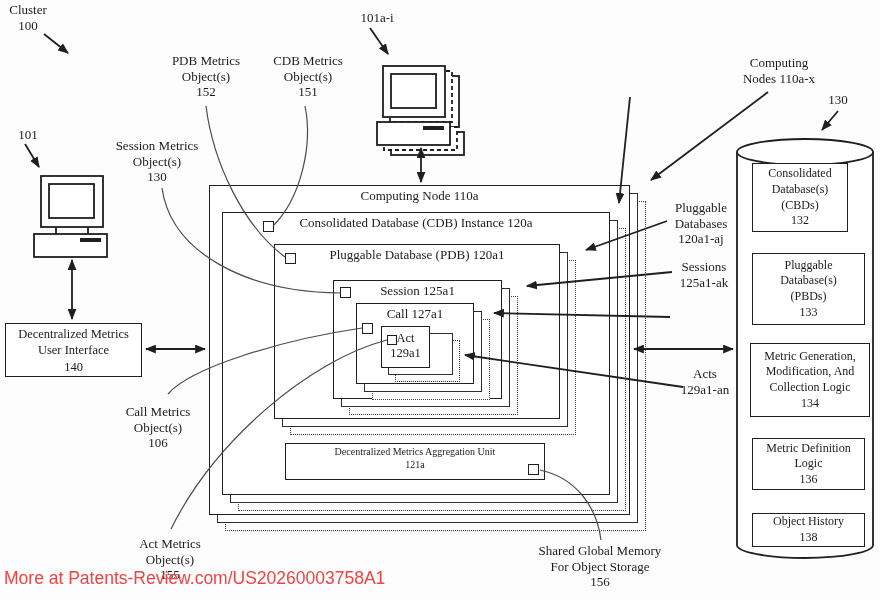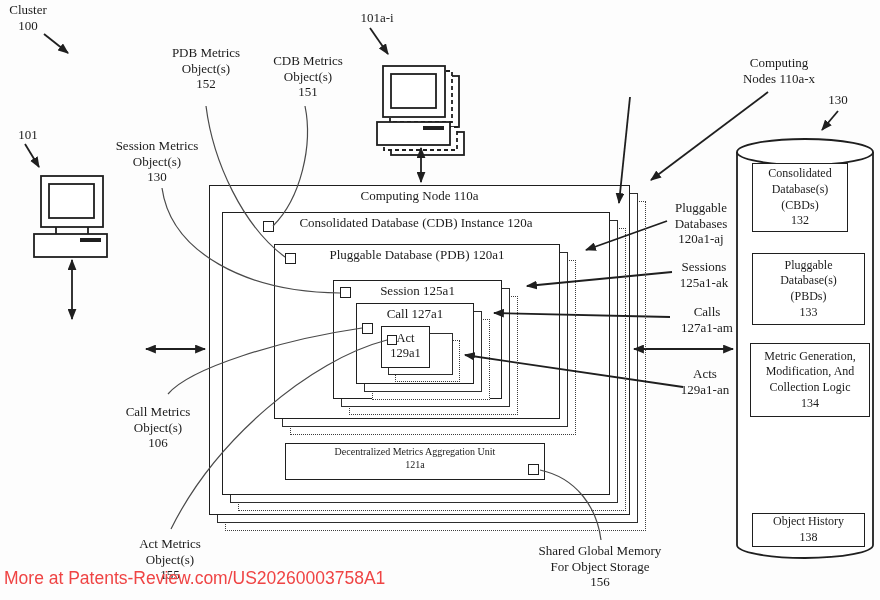--- a/index.html
+++ b/index.html
@@ -92,66 +92,72 @@
     <div class="box" style="left:381px;top:326px;width:49px;height:42px">
       <div class="box-title" style="top:4px;font-size:12.5px;line-height:1.18">Act
 129a1</div>
     </div>
 
     <div class="box" style="left:285px;top:443px;width:260px;height:37px">
       <div class="box-title" style="font-size:10px;line-height:1.25">Decentralized Metrics Aggregation Unit
 121a</div>
     </div>
 
+    <div class="box" style="left:5px;top:323px;width:137px;height:54px">
+      <div class="box-title" style="font-size:12.5px;line-height:1.3">Decentralized Metrics
+User Interface
+140</div>
+    </div>
 
     <div class="sq" style="left:263px;top:221px"></div>
     <div class="sq" style="left:285px;top:253px"></div>
     <div class="sq" style="left:340px;top:287px"></div>
     <div class="sq" style="left:362px;top:323px"></div>
     <div class="sq" style="left:387px;top:335px;width:10px;height:10px"></div>
     <div class="sq" style="left:528px;top:464px"></div>
 
     <div class="cylbox" style="left:752px;top:163px;width:96px;height:69px">Consolidated
 Database(s)
 (CBDs)
 132</div>
     <div class="cylbox" style="left:752px;top:253px;width:113px;height:72px">Pluggable
 Database(s)
 (PBDs)
 133</div>
     <div class="cylbox" style="left:750px;top:343px;width:120px;height:74px">Metric Generation,
 Modification, And
 Collection Logic
 134</div>
+    <div class="cylbox" style="left:752px;top:438px;width:113px;height:52px">Metric Definition
+Logic
+136</div>
     <div class="cylbox" style="left:752px;top:513px;width:113px;height:34px">Object History
 138</div>
 
     <div class="lbl" style="left:0px;top:2px;width:56px">Cluster
 100</div>
     <div class="lbl" style="left:10px;top:127px;width:36px">101</div>
     <div class="lbl" style="left:347px;top:10px;width:60px">101a-i</div>
-    <div class="lbl" style="left:156px;top:45px;width:100px">PDB Metrics
+    <div class="lbl" style="left:156px;top:53px;width:100px">PDB Metrics
 Object(s)
 152</div>
     <div class="lbl" style="left:258px;top:53px;width:100px">CDB Metrics
 Object(s)
 151</div>
     <div class="lbl" style="left:102px;top:138px;width:110px">Session Metrics
 Object(s)
 130</div>
     <div class="lbl" style="left:724px;top:55px;width:110px">Computing
 Nodes 110a-x</div>
     <div class="lbl" style="left:820px;top:92px;width:36px">130</div>
     <div class="lbl" style="left:661px;top:200px;width:80px">Pluggable
 Databases
 120a1-aj</div>
     <div class="lbl" style="left:665px;top:259px;width:78px">Sessions
 125a1-ak</div>
-    <div class="lbl" style="left:668px;top:304px;width:78px">Calls
-127a1-am</div>
     <div class="lbl" style="left:666px;top:366px;width:78px">Acts
 129a1-an</div>
     <div class="lbl" style="left:108px;top:404px;width:100px">Call Metrics
 Object(s)
 106</div>
     <div class="lbl" style="left:118px;top:536px;width:104px">Act Metrics
 Object(s)
 155</div>
     <div class="lbl" style="left:520px;top:543px;width:160px">Shared Global Memory
 For Object Storage

